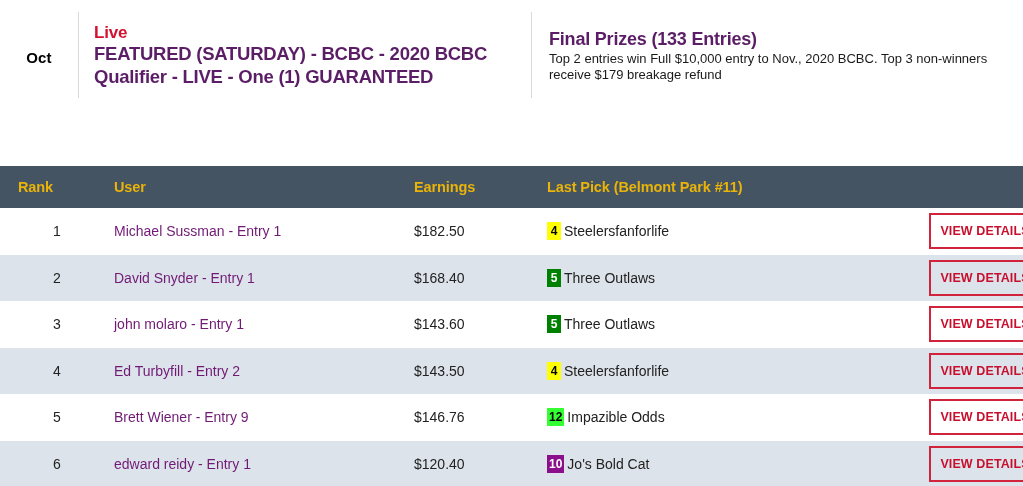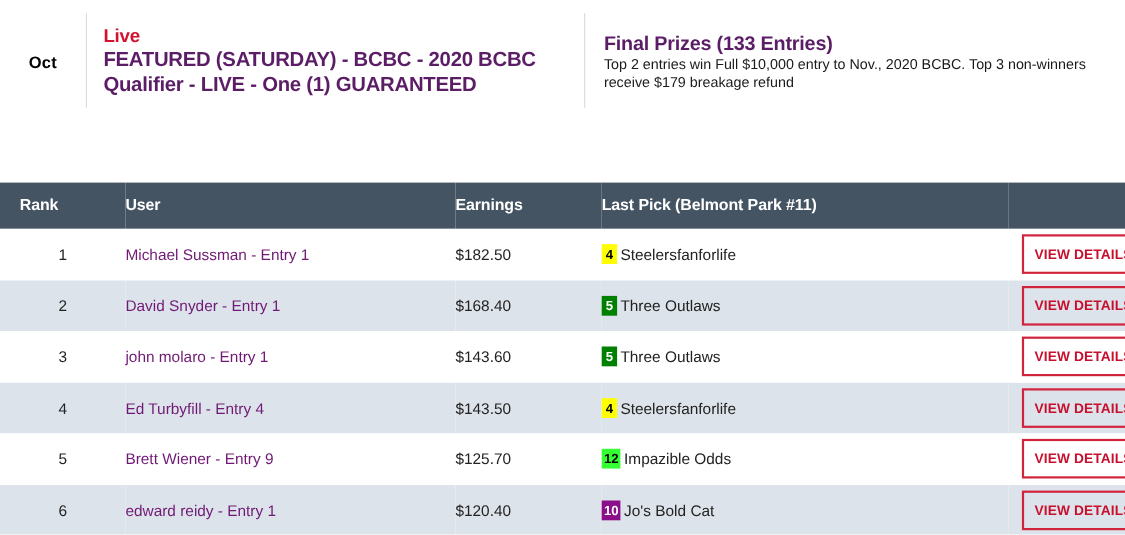--- a/index.html
+++ b/index.html
@@ -102,21 +102,21 @@
     margin-top: 62px;
     width: 1023px;
   }
   table.leaderboard {
     width: 100%;
     border-collapse: collapse;
     table-layout: fixed;
   }
   table.leaderboard thead th {
     background: #445463;
-    color: #ffffff;
+    color: #eab308;
     font-size: 14.5px;
     font-weight: bold;
     text-align: left;
     padding: 13px 0 13px 0;
     letter-spacing: -.1px;
     font-stretch: condensed;
   }
   th.col-rank   { width: 96px;  padding-left: 18px !important; }
   th.col-user   { width: 300px; padding-left: 0 !important; }
   th.col-earn   { width: 133px; }
@@ -259,32 +259,32 @@
           <td class="cell-user">john molaro - Entry 1</td>
           <td class="cell-earn">$143.60</td>
           <td class="cell-pick"><span class="pick-wrap">
               <span class="pick-badge" style="background: rgb(0, 128, 0); color: rgb(255, 255, 255);">5</span>
               <span>Three Outlaws</span>
             </span></td>
           <td class="cell-action"><button class="btn-view">VIEW DETAILS</button></td>
         </tr>
         <tr class="row-even">
           <td class="cell-rank">4</td>
-          <td class="cell-user">Ed Turbyfill - Entry 4</td>
+          <td class="cell-user">Ed Turbyfill - Entry 2</td>
           <td class="cell-earn">$143.50</td>
           <td class="cell-pick"><span class="pick-wrap">
               <span class="pick-badge" style="background: rgb(255, 255, 0); color: rgb(0, 0, 0);">4</span>
               <span>Steelersfanforlife</span>
             </span></td>
           <td class="cell-action"><button class="btn-view">VIEW DETAILS</button></td>
         </tr>
         <tr class="row-odd">
           <td class="cell-rank">5</td>
           <td class="cell-user">Brett Wiener - Entry 9</td>
-          <td class="cell-earn">$125.70</td>
+          <td class="cell-earn">$146.76</td>
           <td class="cell-pick"><span class="pick-wrap">
               <span class="pick-badge" style="background: rgb(51, 255, 51); color: rgb(0, 0, 0);">12</span>
               <span>Impazible Odds</span>
             </span></td>
           <td class="cell-action"><button class="btn-view">VIEW DETAILS</button></td>
         </tr>
         <tr class="row-even">
           <td class="cell-rank">6</td>
           <td class="cell-user">edward reidy - Entry 1</td>
           <td class="cell-earn">$120.40</td>

